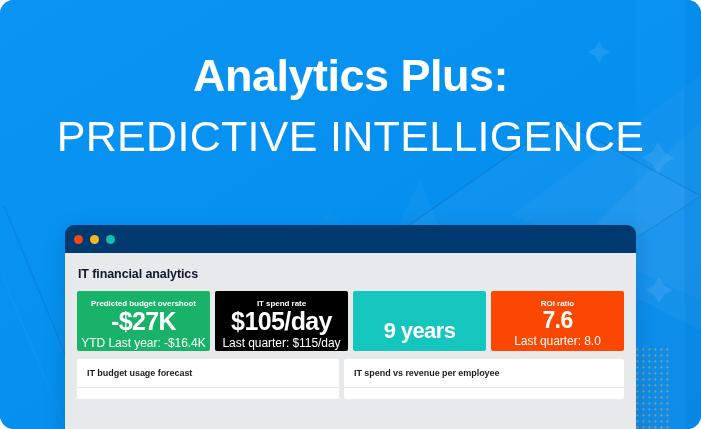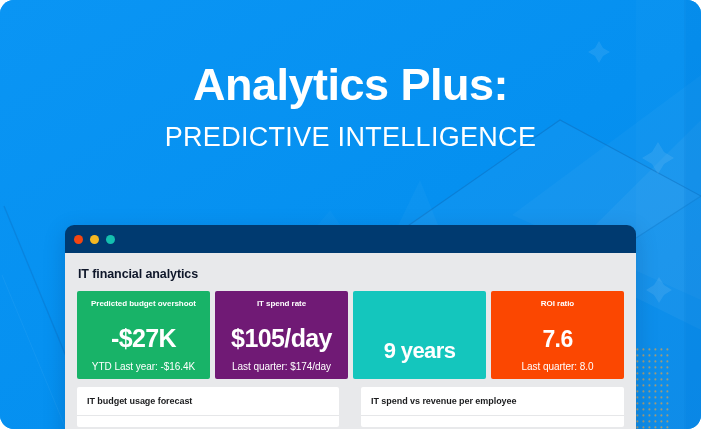--- a/index.html
+++ b/index.html
@@ -17,34 +17,34 @@
     overflow:hidden;
     background:#0590f0;
   }
 
   
   .bg-deco { position:absolute; inset:0; pointer-events:none; }
   .bg-deco svg { display:block; width:701px; height:429px; }
 
   
   #title-block {
-    position:absolute; left:0; top:62px; width:701px;
+    position:absolute; left:0; top:53px; width:701px;
     text-align:center; z-index:3;
   }
   #main-title {
     font-size:45px;
     font-weight:bold;
     color:#ffffff;
     letter-spacing:-0.5px;
     line-height:1.0;
     white-space:nowrap;
   }
   #sub-title {
     margin-top:17px;
-    font-size:27px;
+    font-size:43px;
     font-weight:300;
     color:#ffffff;
     letter-spacing:0.3px;
     line-height:1.0;
     white-space:nowrap;
   }
 
   
   #browser-window {
     position:absolute;
@@ -76,21 +76,21 @@
     font-weight:bold;
     color:#0f172a;
     letter-spacing:-0.1px;
     margin:4px 0 10px 1px;
   }
 
   
   #kpi-row { display:flex; gap:5px; }
   .kpi-card {
     flex:1;
-    height:88px;
+    height:60px;
     border-radius:2px;
     color:#ffffff;
     text-align:center;
     padding:8px 4px 0 4px;
     display:flex; flex-direction:column;
     align-items:center; justify-content:flex-start;
     overflow:hidden;
   }
   .kpi-label {
     font-size:8px; font-weight:bold;
@@ -99,36 +99,36 @@
     max-width:100%;
   }
   .kpi-value {
     font-weight:bold;
     line-height:1.0;
     letter-spacing:-0.6px;
     margin-top:auto;
     white-space:nowrap;
   }
   .kpi-sub {
-    font-size:10px;
+    font-size:12px;
     font-weight:normal;
-    margin-top:10px;
+    margin-top:2px;
     margin-bottom:7px;
     letter-spacing:-0.05px;
     white-space:nowrap;
   }
   .kpi-sub.empty { visibility:hidden; }
 
   
   .kpi-card[data-size="xl"] .kpi-value { font-size:25px; }
   .kpi-card[data-size="lg"] .kpi-value { font-size:23px; }
   .kpi-card[data-size="md"] .kpi-value { font-size:22px; }
 
   
-  #panel-row { display:flex; gap:22px; margin-top:8px; }
+  #panel-row { display:flex; gap:5px; margin-top:8px; }
   .panel {
     background:#ffffff;
     border-radius:2px;
     height:40px;
   }
   .panel-left  { width:262px; }
   .panel-right { flex:1; }
   .panel-title {
     font-size:9px; font-weight:bold;
     color:#1b1c1e;
@@ -204,24 +204,24 @@
       <div id="dashboard-heading">IT financial analytics</div>
 
       <div id="kpi-row">
 
         <div class="kpi-card" data-size="xl" style="background:#18b368">
           <div class="kpi-label">Predicted budget overshoot</div>
           <div class="kpi-value">-$27K</div>
           <div class="kpi-sub">YTD Last year: -$16.4K</div>
         </div>
 
-        <div class="kpi-card" data-size="xl" style="background:#701a75">
+        <div class="kpi-card" data-size="xl" style="background:#000000">
           <div class="kpi-label">IT spend rate</div>
           <div class="kpi-value">$105/day</div>
-          <div class="kpi-sub">Last quarter: $174/day</div>
+          <div class="kpi-sub">Last quarter: $115/day</div>
         </div>
 
 
         <div class="kpi-card" data-size="md" style="background:#14c6bd">
           <div class="kpi-value">9 years</div>
           <div class="kpi-sub empty"></div>
         </div>
 
         <div class="kpi-card" data-size="lg" style="background:#fb4701">
           <div class="kpi-label">ROI ratio</div>

